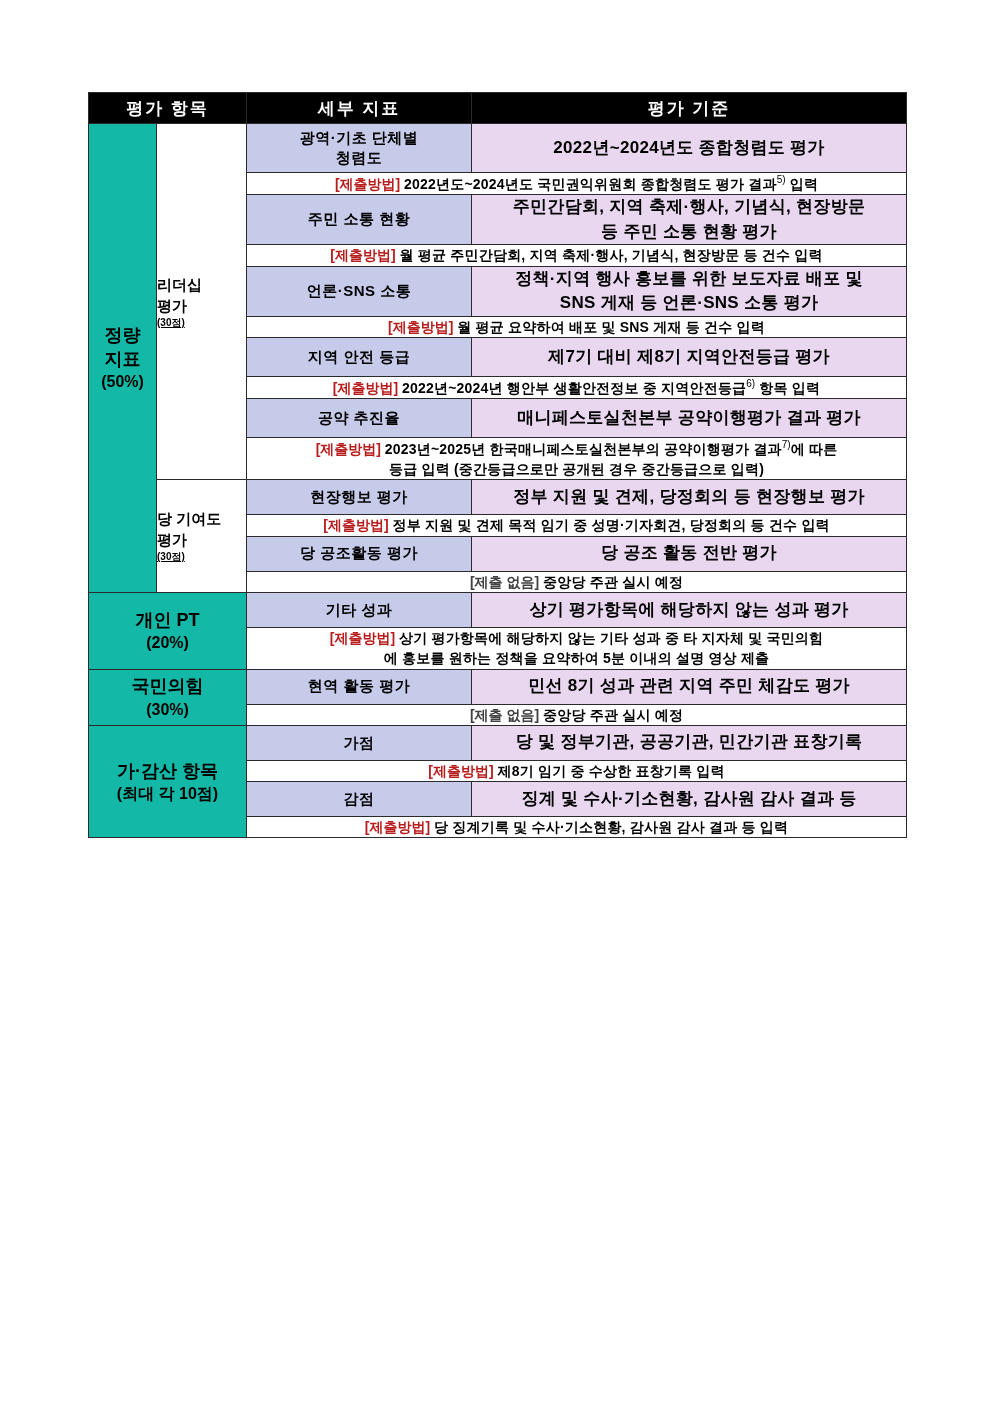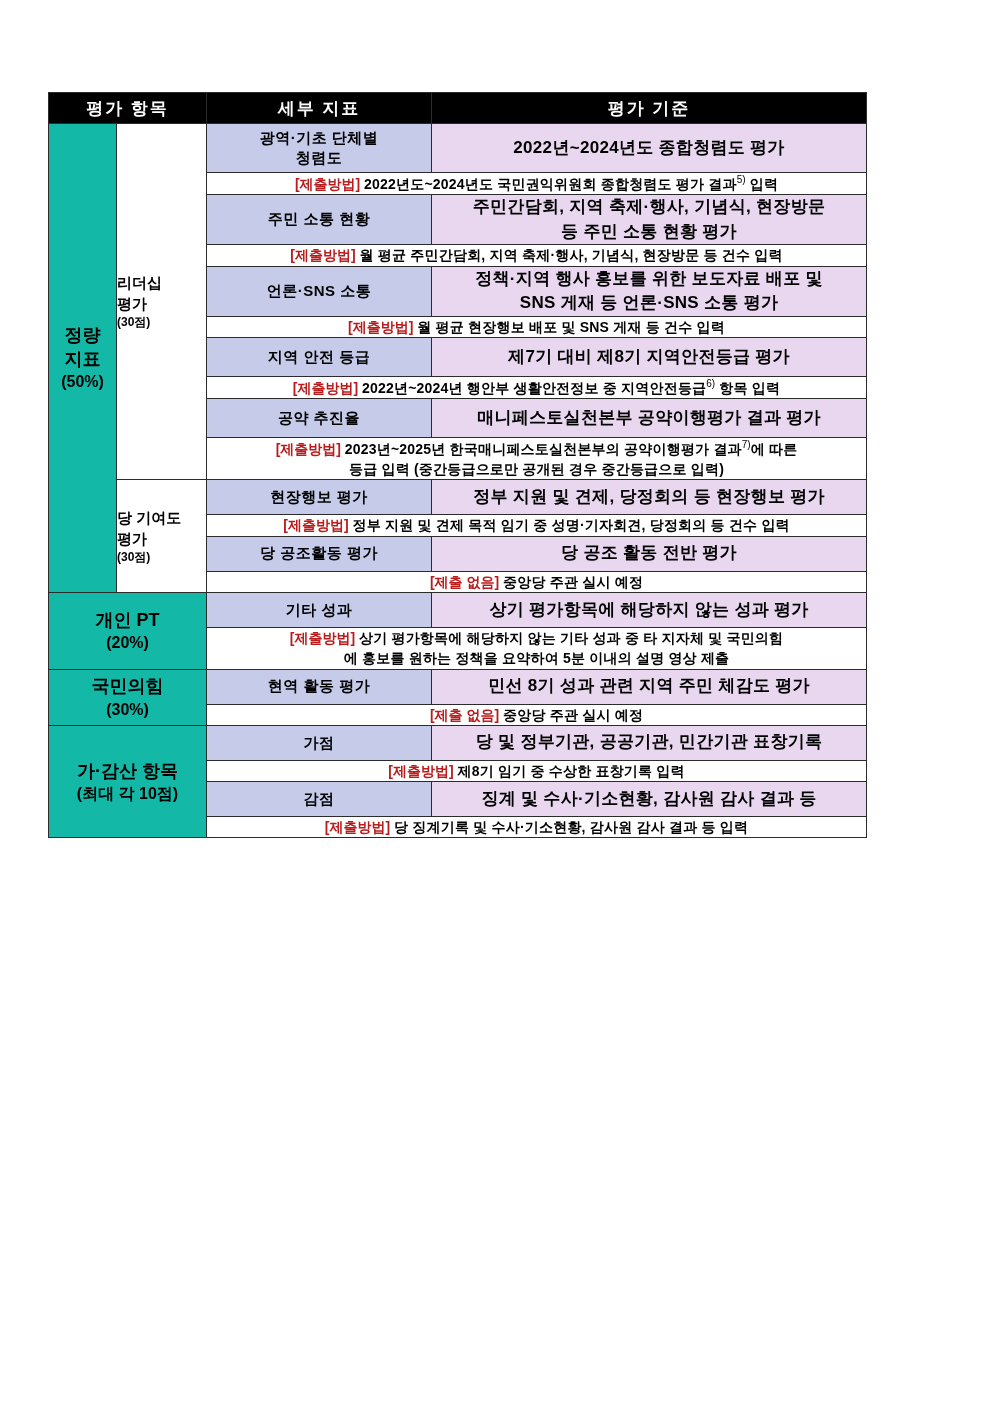--- a/index.html
+++ b/index.html
@@ -11,21 +11,21 @@
     width: 992px;
     height: 1403px;
     font-family: "Liberation Sans", sans-serif;
     color: #000000;
   }
   .page {
     position: relative;
     width: 992px;
     height: 1403px;
     box-sizing: border-box;
-    padding: 92px 85px 0 48px;
+    padding: 92px 85px 0 88px;
   }
   table.eval {
     border-collapse: collapse;
     width: 818px;
     table-layout: fixed;
   }
   table.eval td, table.eval th {
     border: 1px solid #2b2b2b;
     padding: 0;
     vertical-align: middle;
@@ -51,21 +51,22 @@
     font-weight: bold;
   }
   .subcat {
     background: #ffffff;
     text-align: left;
     font-weight: bold;
     font-size: 15px;
     line-height: 1.4;
   }
   .subcat .sub {
-    font-size: 12px;
+    font-size: 10px;
+    text-decoration: underline;
   }
   .ind {
     background: #c5cbe9;
     text-align: center;
     font-size: 15px;
     font-weight: bold;
     line-height: 1.35;
     padding: 4px 2px;
     letter-spacing: 0.5px;
     margin-left: 16px;
@@ -84,21 +85,21 @@
     font-size: 14px;
     padding: 5px 8px 5px 10px;
     line-height: 1.45;
     text-align: center;
   }
   .note .tag {
     color: #b91c1c;
     font-weight: bold;
   }
   .note .tag-red {
-    color: #b91c1c;
+    color: #404040;
     font-weight: bold;
   }
   .note .body {
     letter-spacing: 0.2px;
     font-weight: bold;
   }
   sup {
     font-size: 10px;
     vertical-align: super;
   }
@@ -164,21 +165,21 @@
       <tr>
         <td class="ind" style="height:48px">언론·SNS 소통</td>
         <td class="crit">
           <div>정책·지역 행사 홍보를 위한 보도자료 배포 및</div>
           <div>SNS 게재 등 언론·SNS 소통 평가</div>
         </td>
       </tr>
       <tr>
         <td class="note" colspan="2">
           <span class="tag">[제출방법]</span>
-          <span class="body">월 평균 현장행보 배포 및 SNS 게재 등 건수 입력</span>
+          <span class="body">월 평균 요약하여 배포 및 SNS 게재 등 건수 입력</span>
         </td>
       </tr>
 
       <tr>
         <td class="ind" style="height:38px">지역 안전 등급</td>
         <td class="crit">제7기 대비 제8기 지역안전등급 평가</td>
       </tr>
       <tr>
         <td class="note" colspan="2">
           <span class="tag">[제출방법]</span>

